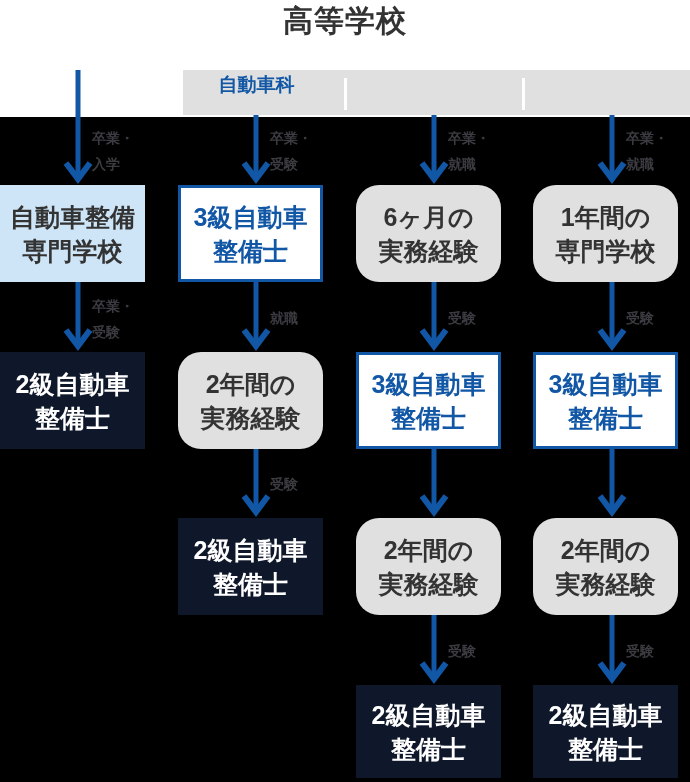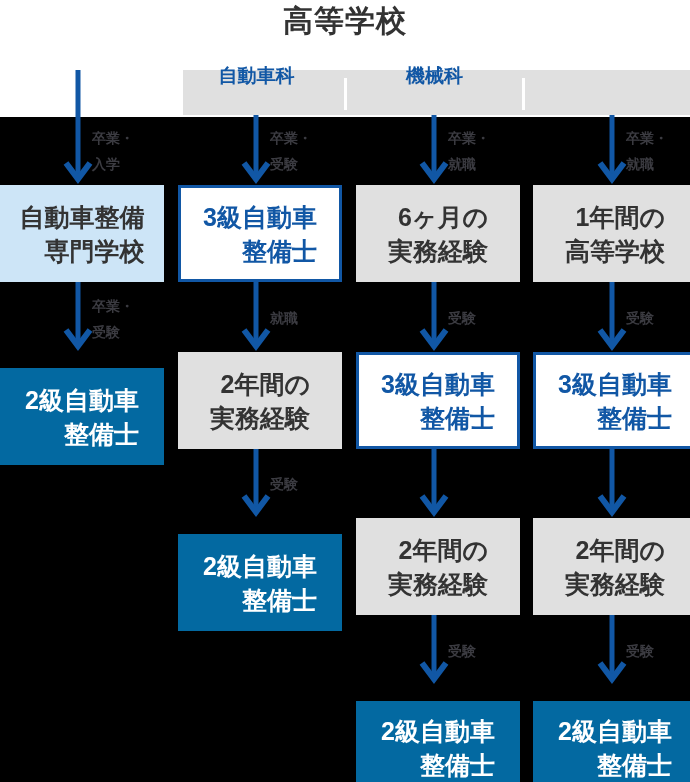--- a/index.html
+++ b/index.html
@@ -8,21 +8,21 @@
     background:#000;font-family:"Liberation Sans","DejaVu Sans",sans-serif;
   }
   
   .header-panel{position:absolute;left:0;top:0;width:690px;height:117px;background:#ffffff;}
   .page-title{
     position:absolute;left:0;top:1px;width:690px;text-align:center;
     font-size:30px;font-weight:bold;color:#333333;letter-spacing:1px;
   }
   .branch-band{position:absolute;left:183px;top:70px;width:507px;height:45px;background:#e0e0e0;}
   .branch-label{
-    position:absolute;top:63px;width:157px;text-align:center;
+    position:absolute;top:72px;width:157px;text-align:center;
     font-size:19px;font-weight:bold;color:#1157a5;
   }
   .blc2{left:178px}.blc3{left:356px}.blc4{left:533px}
   .branch-divider{position:absolute;top:78px;width:3px;height:32px;background:#ffffff;}
   .divider1{left:344px}.divider2{left:522px}
   
   .arrow{position:absolute;width:30px;overflow:visible;}
   .arrow line{stroke:#1157a5;stroke-width:5;}
   .arrow polyline{stroke:#1157a5;stroke-width:6;fill:none;stroke-linejoin:miter;}
   .ac1{left:63px}.ac2{left:241px}.ac3{left:419px}.ac4{left:597px}
@@ -33,42 +33,41 @@
   .ar4{top:615px;height:70px}
   
   .edge-label{
     position:absolute;width:96px;font-size:14px;line-height:26px;
     color:#3b3b41;font-weight:bold;white-space:pre-line;text-align:left;
   }
   .lc1{left:92px}.lc2{left:270px}.lc3{left:448px}.lc4{left:626px}
   .lt1{top:125px}.lt2a{top:293px}.lt2b{top:305px}.lt3{top:471px}.lt4{top:638px}
   
   .box{
-    position:absolute;width:164px;height:97px;box-sizing:border-box;
-    display:flex;align-items:center;justify-content:center;text-align:right;
+    position:absolute;width:145px;height:97px;box-sizing:border-box;
+    display:flex;align-items:center;justify-content:center;text-align:center;
     font-size:25px;line-height:34px;font-weight:bold;white-space:pre-line;
   }
   .bc1{left:0}.bc2{left:178px}.bc3{left:356px}.bc4{left:533px}
   .br1{top:185px}.br2{top:352px}.br3{top:518px}.br4{top:685px;height:93px}
   .box--light{background:#cde5f7;color:#333333;}
   .box--outline{background:#ffffff;border:3px solid #1157a5;color:#1157a5;}
-  .box--gray{background:#e0e0e0;color:#333333;}
-  .box--solid{background:#0369a1;color:#ffffff;margin-top:16px;}
+  .box--gray{background:#e0e0e0;color:#333333;border-radius:23px;}
+  .box--solid{background:#0f172a;color:#ffffff;}
 </style>
 </head>
 <body>
 
 <div class="stage">
 
   <div class="header-panel">
     <div class="branch-band"></div>
   </div>
   <div class="page-title">高等学校</div>
   <div class="branch-label blc2">自動車科</div>
-  <div class="branch-label blc3">機械科</div>
   <div class="branch-divider divider1"></div>
   <div class="branch-divider divider2"></div>
 
   <svg class="arrow ac1 ar1long" viewBox="0 0 30 115">
       <line x1="15" y1="0" x2="15" y2="109"></line>
       <polyline points="3,93 15,109 27,93"></polyline>
     </svg>
   <svg class="arrow ac2 ar1" viewBox="0 0 30 70">
       <line x1="15" y1="0" x2="15" y2="64"></line>
       <polyline points="3,48 15,64 27,48"></polyline>
@@ -138,21 +137,21 @@
   <div class="edge-label lc3 lt4">受験</div>
   <div class="edge-label lc4 lt4">受験</div>
 
   <div class="box box--light bc1 br1">自動車整備
 専門学校</div>
   <div class="box box--outline bc2 br1">3級自動車
 整備士</div>
   <div class="box box--gray bc3 br1">6ヶ月の
 実務経験</div>
   <div class="box box--gray bc4 br1">1年間の
-高等学校</div>
+専門学校</div>
 
   <div class="box box--solid bc1 br2">2級自動車
 整備士</div>
   <div class="box box--gray bc2 br2">2年間の
 実務経験</div>
   <div class="box box--outline bc3 br2">3級自動車
 整備士</div>
   <div class="box box--outline bc4 br2">3級自動車
 整備士</div>
 

